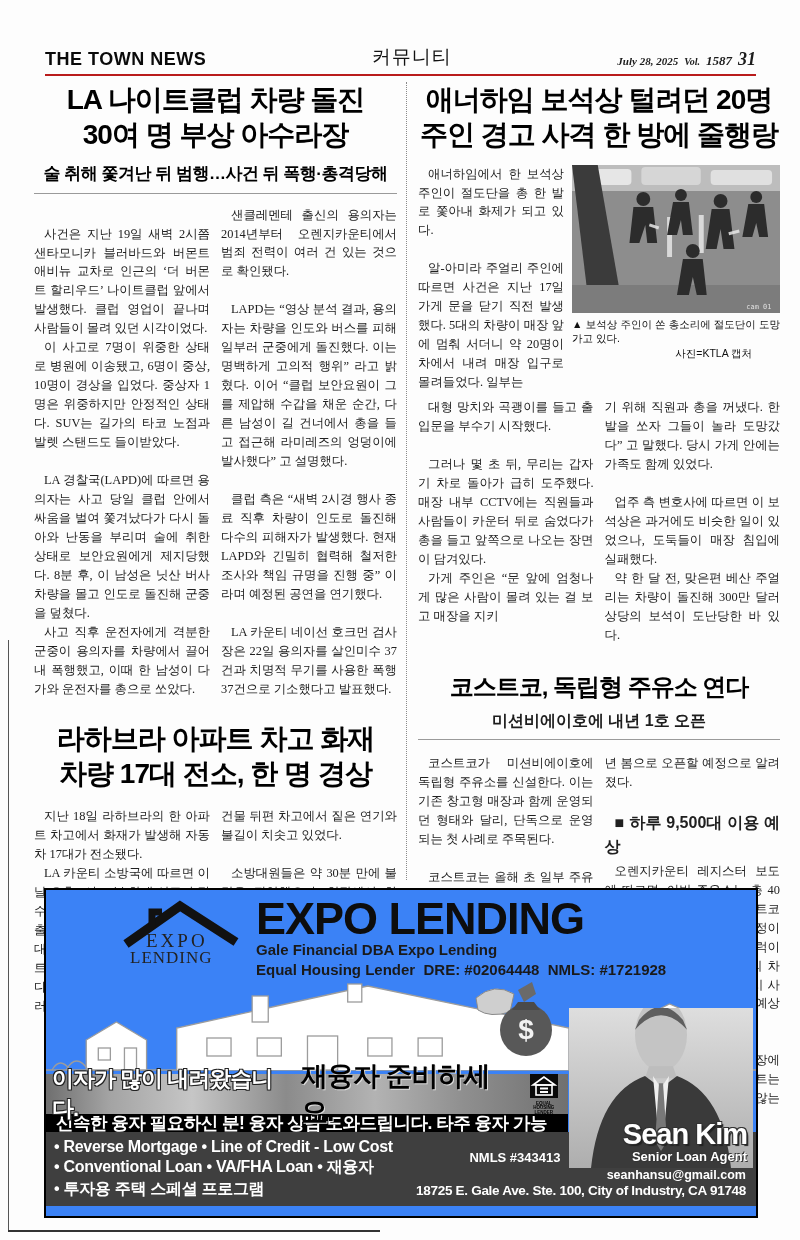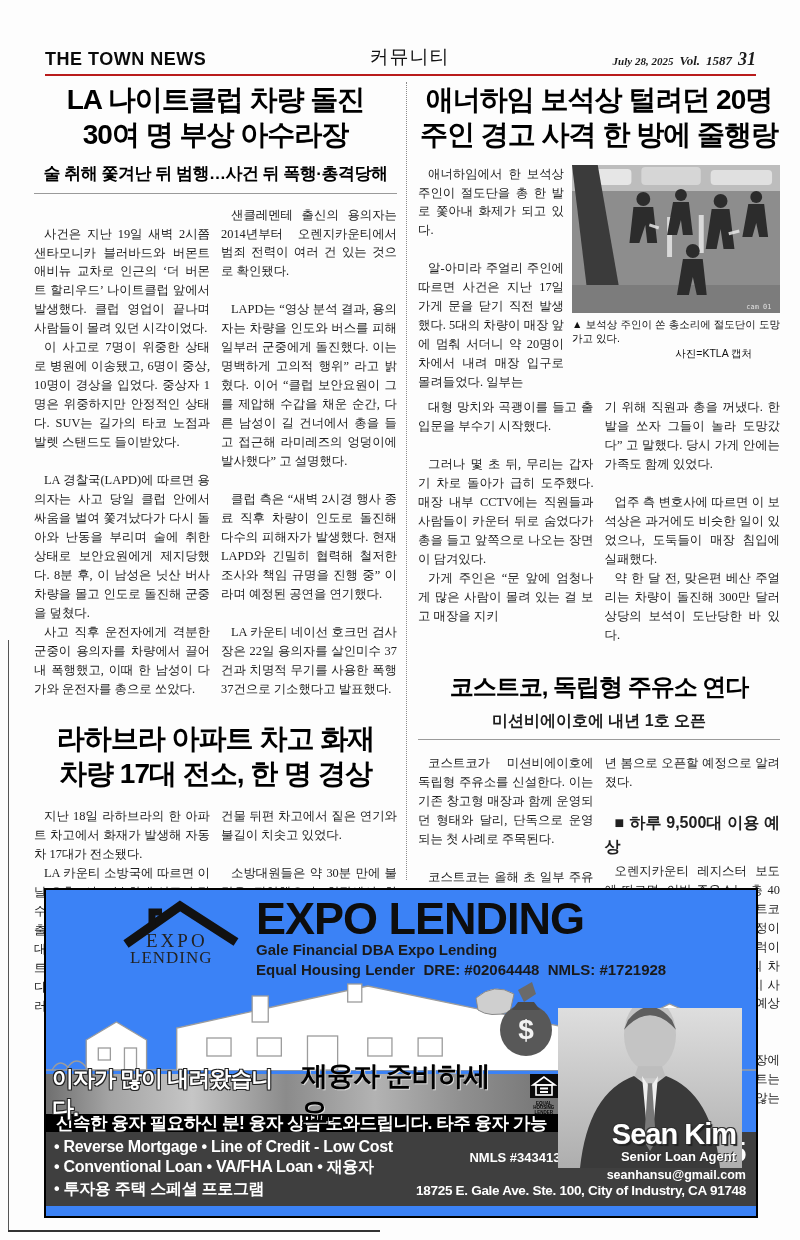--- a/index.html
+++ b/index.html
@@ -7,21 +7,21 @@
         font-family:"Liberation Serif",serif;color:#1c1c1c;}
   
   .hdr{position:absolute;top:38px;left:45px;right:44px;height:32px;
        border-bottom:2px solid #b91c1c;display:flex;align-items:flex-end;padding-bottom:4px;}
   .masthead{font-family:"Liberation Sans",sans-serif;font-weight:bold;font-size:18px;
             letter-spacing:0.5px;color:#0a0a0a;flex:0 0 auto;}
   .section-name{flex:1;text-align:center;font-family:"Liberation Sans",sans-serif;
             font-size:19px;color:#111;letter-spacing:1px;}
   .issue{flex:0 0 auto;font-size:11px;display:flex;align-items:baseline;gap:6px;}
   .issue .date{font-style:italic;font-weight:bold;font-size:11px;}
-  .issue .vol-label{font-style:italic;font-weight:bold;font-size:13px;}
+  .issue .vol-label{font-style:italic;font-weight:bold;font-size:10px;}
   .issue .vol-no{font-style:italic;font-weight:bold;font-size:13px;}
   .issue .page-no{font-style:italic;font-weight:bold;font-size:18px;}
   
   .content{position:absolute;top:82px;left:34px;right:20px;height:798px;display:flex;}
   .half{width:50%;box-sizing:border-box;}
   .half.left{padding-right:9px;border-right:1px dotted #8a8a8a;}
   .half.right{padding-left:11px;}
   .article-headline{font-family:"Liberation Sans",sans-serif;font-weight:bold;color:#000;
         font-size:28px;line-height:1.26;text-align:center;margin:0;letter-spacing:-1px;}
   .article-subhead{font-family:"Liberation Sans",sans-serif;font-weight:bold;color:#000;
@@ -86,21 +86,21 @@
         padding:5px 10px 5px 8px;box-sizing:border-box;}
   .bullets{flex:1;display:flex;flex-direction:column;justify-content:space-around;}
   .bullets .b{font-family:"Liberation Sans",sans-serif;font-weight:bold;font-size:16px;
         color:#fff;letter-spacing:-0.3px;white-space:nowrap;}
   .contact{flex:0 0 auto;text-align:right;color:#fff;font-family:"Liberation Sans",sans-serif;}
   .contact .row1{display:flex;align-items:baseline;justify-content:flex-end;gap:8px;}
   .contact .nmls{font-weight:bold;font-size:13px;}
   .contact .phone{font-weight:bold;font-size:30px;letter-spacing:-0.5px;line-height:1;}
   .contact .email{font-weight:bold;font-size:12.5px;margin-top:1px;}
   .contact .address{font-weight:bold;font-size:13.5px;margin-top:1px;letter-spacing:-0.3px;}
-  .portrait{position:absolute;right:14px;top:118px;width:184px;height:160px;z-index:5;}
+  .portrait{position:absolute;right:3px;top:118px;width:184px;height:160px;z-index:5;}
   .portrait svg{display:block;width:100%;height:100%;}
   .agent{position:absolute;right:6px;bottom:4px;text-align:right;z-index:6;}
   .agent .name{font-family:"Liberation Sans",sans-serif;font-weight:bold;font-size:29px;
         color:#fff;letter-spacing:-1px;line-height:1;
         text-shadow:-1px -1px 0 #333,1px -1px 0 #333,-1px 1px 0 #333,2px 2px 1px #222;}
   .agent .title{font-family:"Liberation Sans",sans-serif;font-weight:bold;font-size:13px;
         color:#fff;text-shadow:1px 1px 0 #333,-1px -1px 0 #333;}
   
   .scan-left{position:absolute;left:8px;top:640px;width:1px;height:592px;background:#555;}
   .scan-bottom{position:absolute;left:8px;top:1230px;width:372px;height:2px;background:#333;}

